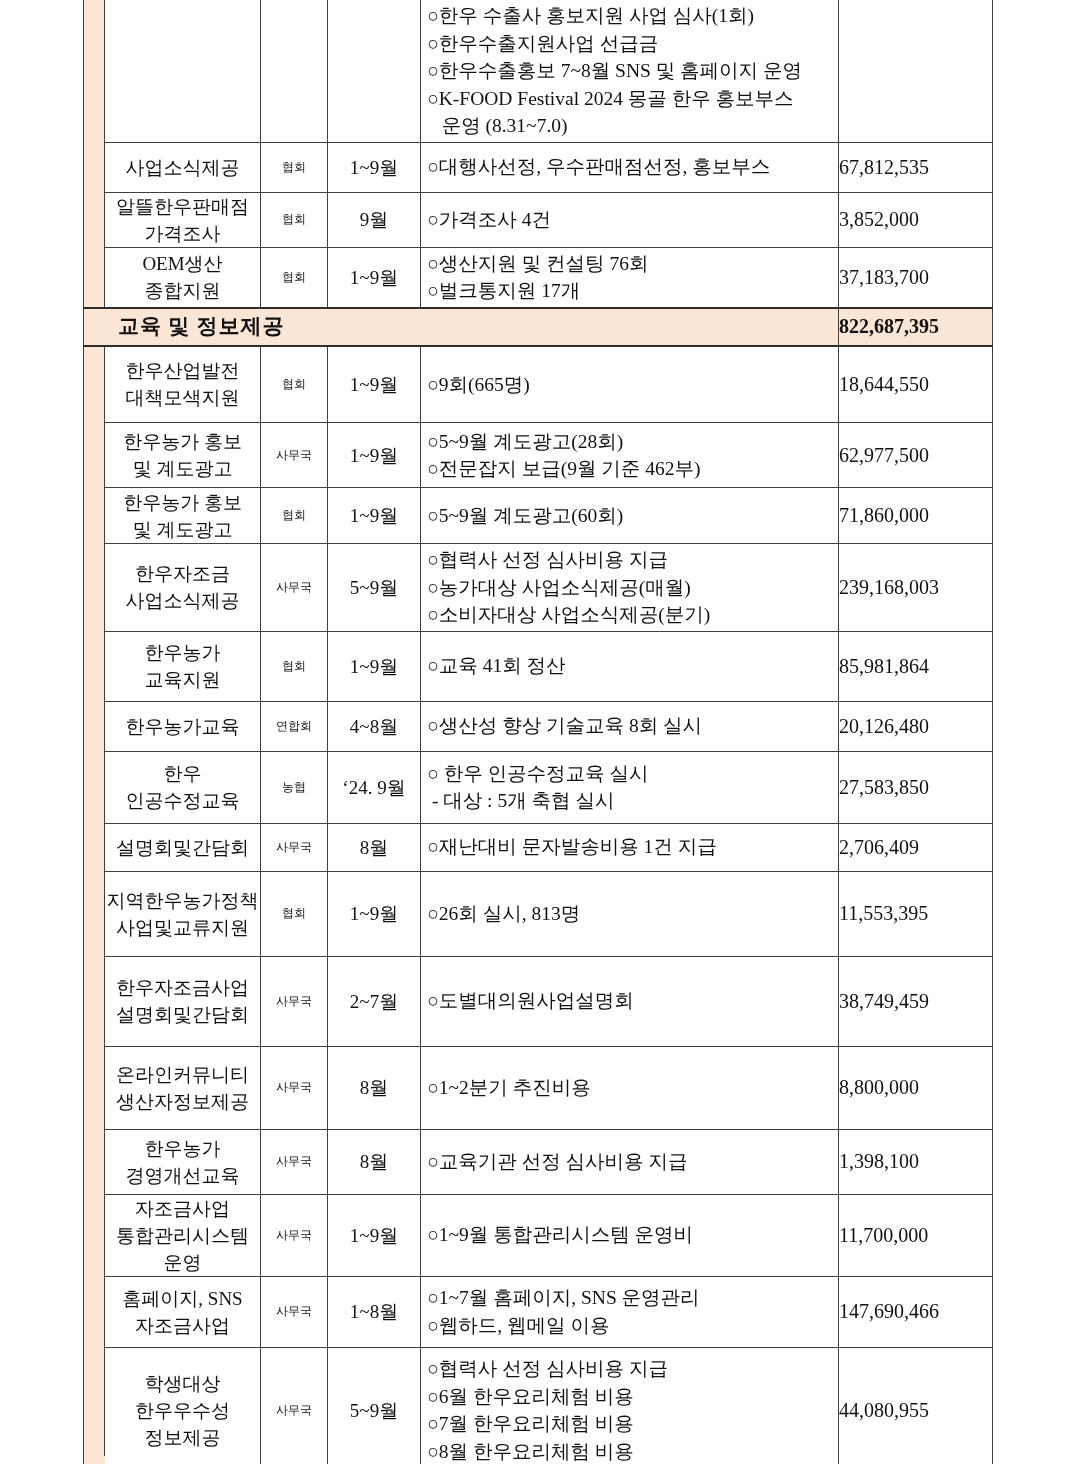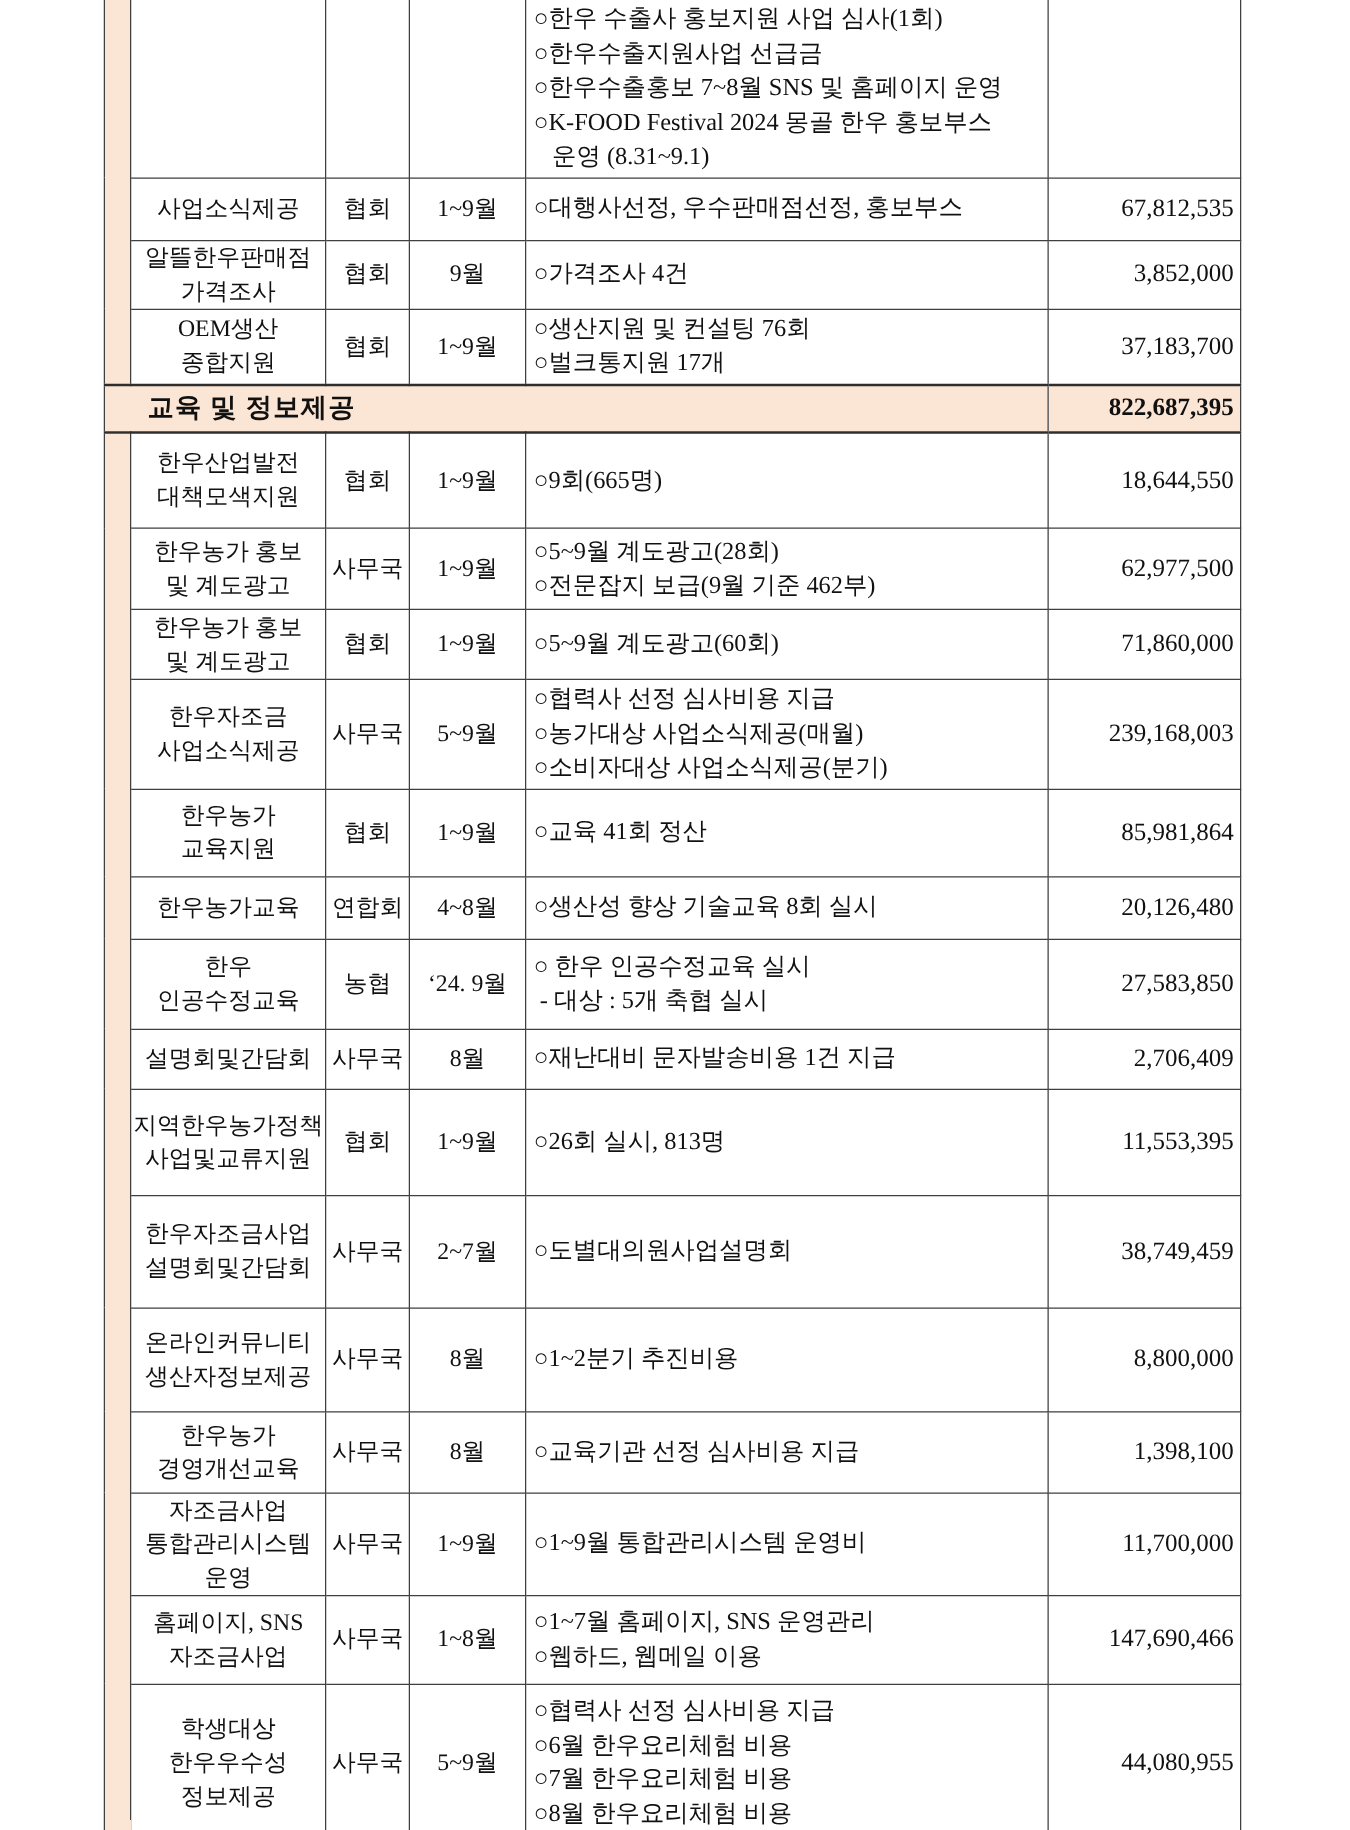--- a/index.html
+++ b/index.html
@@ -17,24 +17,24 @@
     border:1.5px solid #3f3f3f;
     padding:0;vertical-align:middle;
     font-size:20px;line-height:27px;
     overflow:hidden;
   }
   tr.carryover td{border-top-style:hidden;}
   td.strip{background:#fbe5d5;}
   td.strip-upper{border-top-style:hidden;}
   td.strip-lower{border-bottom-style:hidden;}
   td.name{text-align:center;white-space:pre-wrap;font-size:19px;line-height:27px;}
-  td.org{text-align:center;font-size:19px;}
+  td.org{text-align:center;font-size:12px;}
   td.period{text-align:center;font-size:19px;margin-top:20px;}
   td.details{text-align:left;white-space:pre-wrap;font-size:19.5px;line-height:27.5px;padding:2px 4px 2px 6px;}
-  td.amount{text-align:right;padding-right:5px;font-size:20px;margin-top:39px;}
+  td.amount{text-align:left;padding-right:5px;font-size:20px;margin-top:39px;}
   tr.section td{
     background:#fbe5d5;font-weight:bold;
     border-top:2.5px solid #2e2e2e;border-bottom:2.5px solid #2e2e2e;
   }
   td.section-title{text-align:left;padding-left:34px;font-size:21px;letter-spacing:1px;}
   td.section-total{font-size:20px;}
   .strip-tail{position:absolute;left:84px;top:1456px;width:21px;height:8px;background:#fbe5d5;}
 </style>
 </head>
 <body>
@@ -52,21 +52,21 @@
     <tbody>
       <tr class="carryover" style="height:140px">
         <td class="strip strip-upper" rowspan="4"></td>
         <td class="name"></td>
         <td class="org"></td>
         <td class="period"></td>
         <td class="details">○한우 수출사 홍보지원 사업 심사(1회)
 ○한우수출지원사업 선급금
 ○한우수출홍보 7~8월 SNS 및 홈페이지 운영
 ○K-FOOD Festival 2024 몽골 한우 홍보부스
-   운영 (8.31~9.1)</td>
+   운영 (8.31~7.0)</td>
         <td class="amount"></td>
       </tr>
 
       <tr style="height:50px">
         <td class="name">사업소식제공</td>
         <td class="org">협회</td>
         <td class="period">1~9월</td>
         <td class="details">○대행사선정, 우수판매점선정, 홍보부스</td>
         <td class="amount">67,812,535</td>
       </tr>

